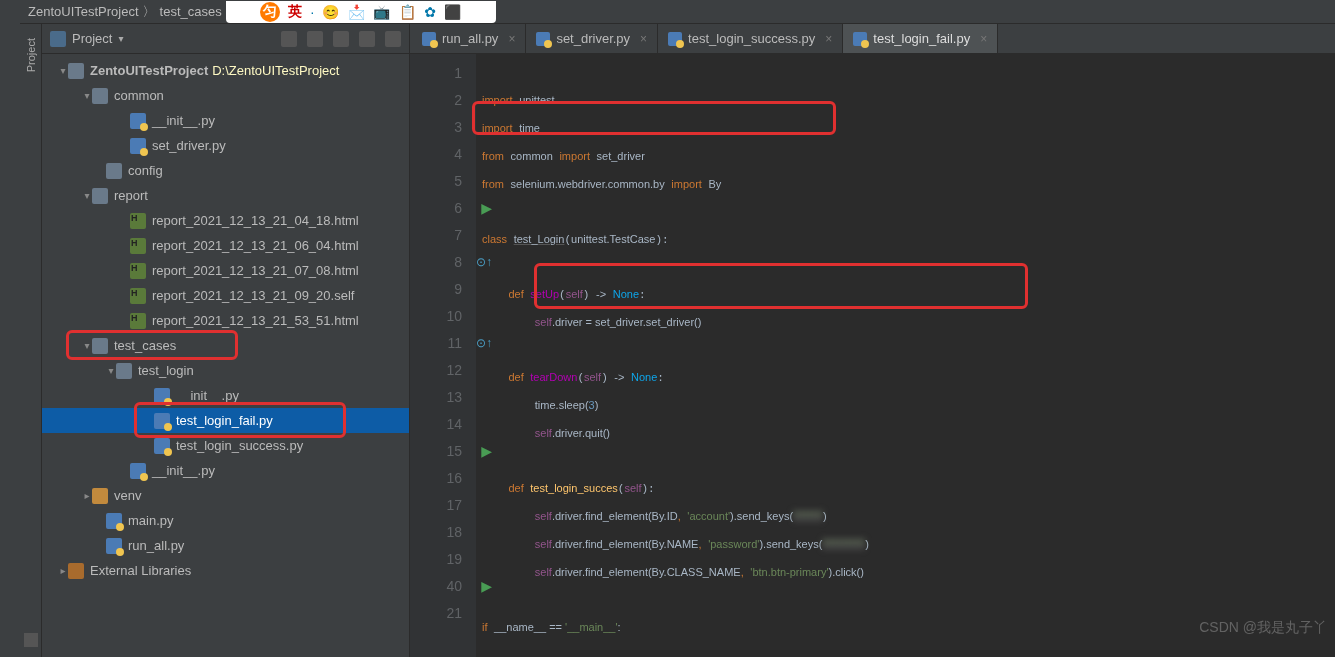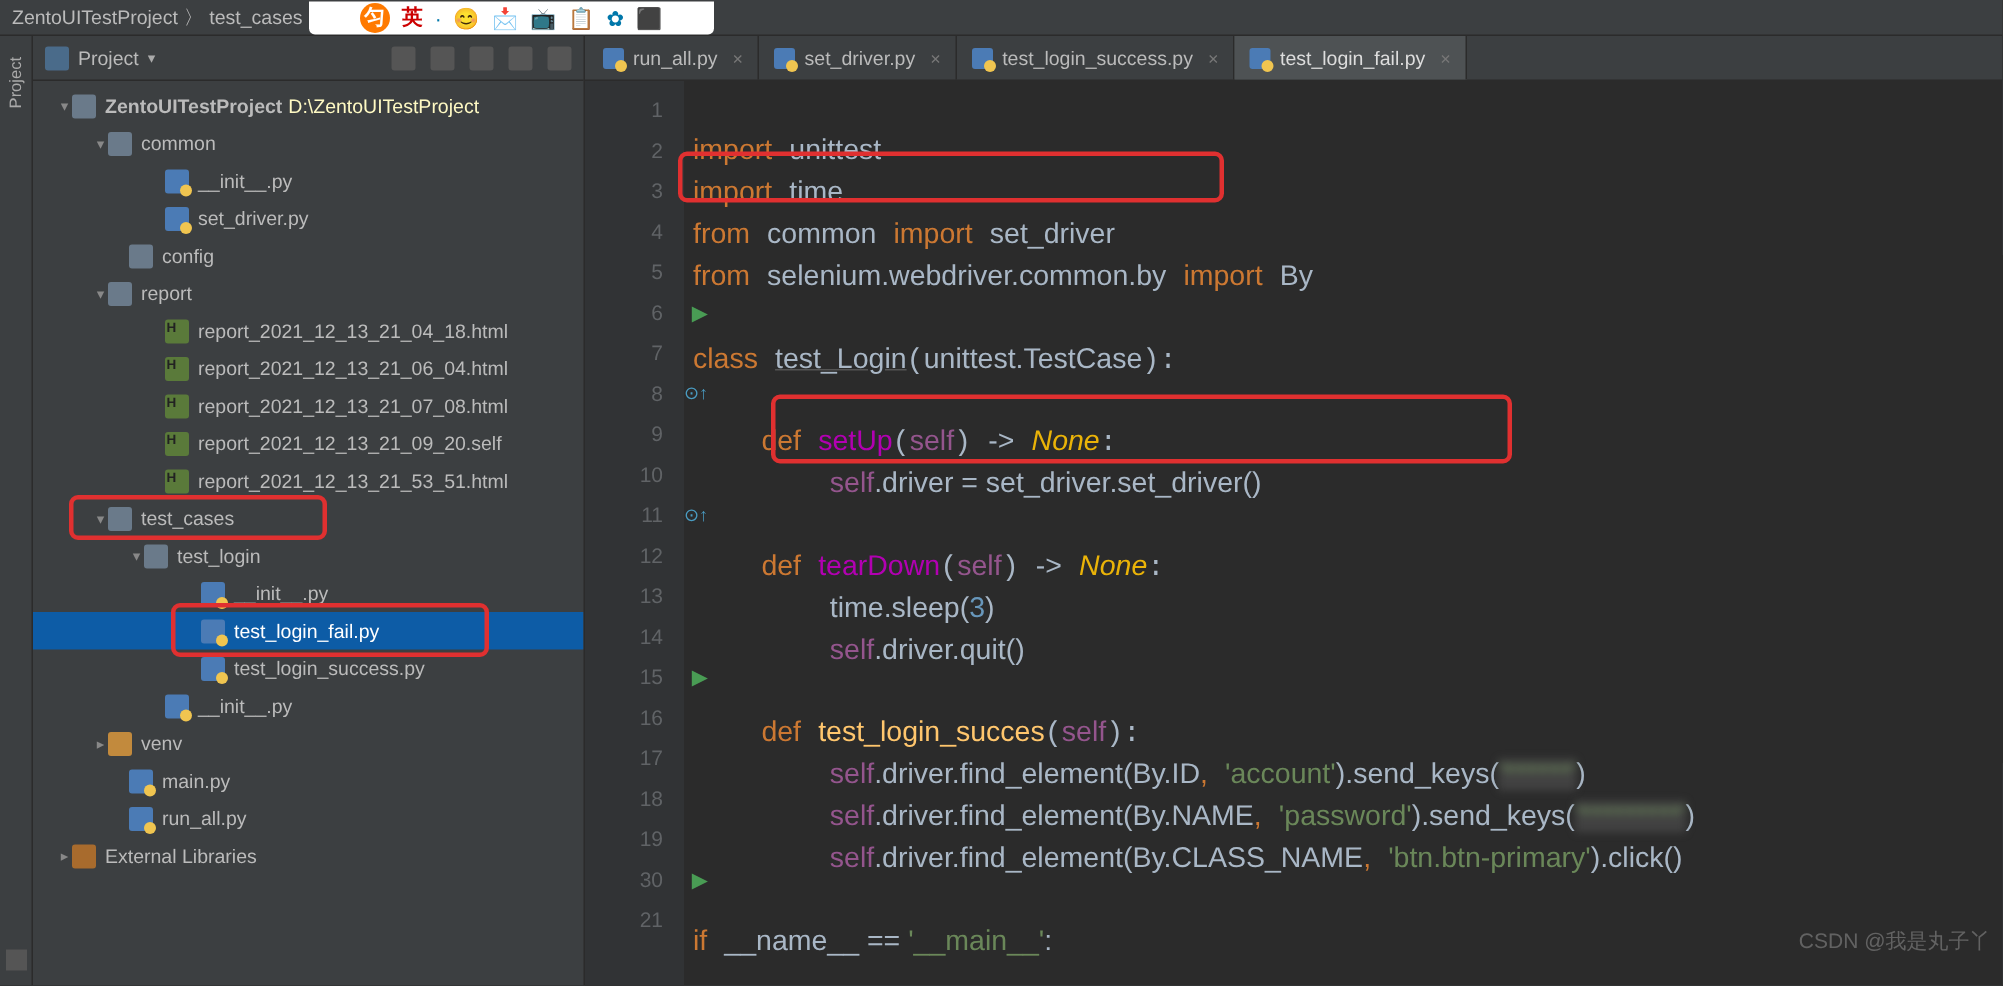--- a/index.html
+++ b/index.html
@@ -1,17 +1,17 @@
 <!DOCTYPE html>
 <html><head>
 <meta charset="utf-8">
 <style>
 * { margin:0; padding:0; box-sizing:border-box; font-family:"Segoe UI",Arial,sans-serif; }
 body { background:#3c3f41; color:#bbb; width:1335px; height:657px; overflow:hidden; font-size:13px; position:relative; }
-.root { display:flex; flex-direction:column; height:100%; }
+.root { display:flex; flex-direction:column; height:100%;margin-left:20px; }
 
 
 .crumb-row { height:24px; display:flex; align-items:center; padding:0 8px; background:#3c3f41; border-bottom:1px solid #2b2b2b; }
 .crumb-row span { color:#bbb; }
 .crumb-sep { margin:0 4px; color:#777; }
 .browser-stub { width:270px; height:22px; margin-left:4px; background:#fff; border-radius:0 0 4px 4px; display:flex; align-items:center; justify-content:center; gap:8px; font-size:14px; }
 
 
 .main { flex:1; display:flex; overflow:hidden; }
 .left-rail { width:22px; background:#3c3f41; border-right:1px solid #2b2b2b; display:flex; flex-direction:column; align-items:center; padding-top:8px; }
@@ -48,23 +48,23 @@
 .tab { display:flex; align-items:center; padding:0 10px; gap:6px; color:#bbb; border-right:1px solid #2b2b2b; }
 .tab.active { background:#4e5254; color:#ddd; }
 .tab .ico { width:14px; height:14px; border-radius:2px; }
 .tab .x { color:#777; margin-left:4px; font-size:12px; }
 
 .codewrap { flex:1; display:flex; overflow:hidden; position:relative; }
 .gutter { width:66px; background:#313335; color:#606366; text-align:right; padding:6px 14px 0 0; font-family:"Consolas","Courier New",monospace; font-size:14px; line-height:27px; position:relative; }
 .gutter .mark { position:absolute; right:-16px; }
 .gutter .mark.play { color:#499c54; }
 .gutter .mark.ov { color:#4a9cc2; font-size:12px; }
-.code { flex:1; font-family:"Consolas","Courier New",monospace; font-size:19px; line-height:27px; padding:6px 0 0 6px; color:#a9b7c6; white-space:pre; position:relative; }
+.code { flex:1; font-family:"Consolas","Courier New",monospace; font-size:11px; line-height:27px; padding:6px 0 0 6px; color:#a9b7c6; white-space:pre; position:relative; }
 .kw { color:#cc7832; }
-.kw2 { color:#eab308;font-style:italic; }
+.kw2 { color:#0ea5e9; }
 .fn { color:#ffc66d; }
 .fn-sp { color:#b200b2; }
 .id { color:#a9b7c6; text-decoration:underline; text-decoration-color:#555; }
 .str { color:#6a8759; }
 .par { color:#94558d; }
 .num { color:#6897bb; }
 .blur { filter:blur(3px); background:rgba(120,120,120,.3); }
 .code .red-box { position:absolute; border:3px solid #e03030; border-radius:6px; pointer-events:none; }
 
 .watermark { position:absolute; right:8px; bottom:20px; color:rgba(200,200,200,.35); font-size:14px; }
@@ -249,21 +249,21 @@
             <div>10</div>
             <div>11</div>
             <div>12</div>
             <div>13</div>
             <div>14</div>
             <div>15</div>
             <div>16</div>
             <div>17</div>
             <div>18</div>
             <div>19</div>
-            <div>30</div>
+            <div>40</div>
             <div>21</div>
           <span class="mark play" style="top:141px">▶</span>
           <span class="mark ov" style="top:195px">⊙↑</span>
           <span class="mark ov" style="top:276px">⊙↑</span>
           <span class="mark play" style="top:384px">▶</span>
           <span class="mark play" style="top:519px">▶</span>
         </div>
         <div class="code">
 <span class="kw">import</span> <span>unittest</span>
 <span class="kw">import</span> <span>time</span>

